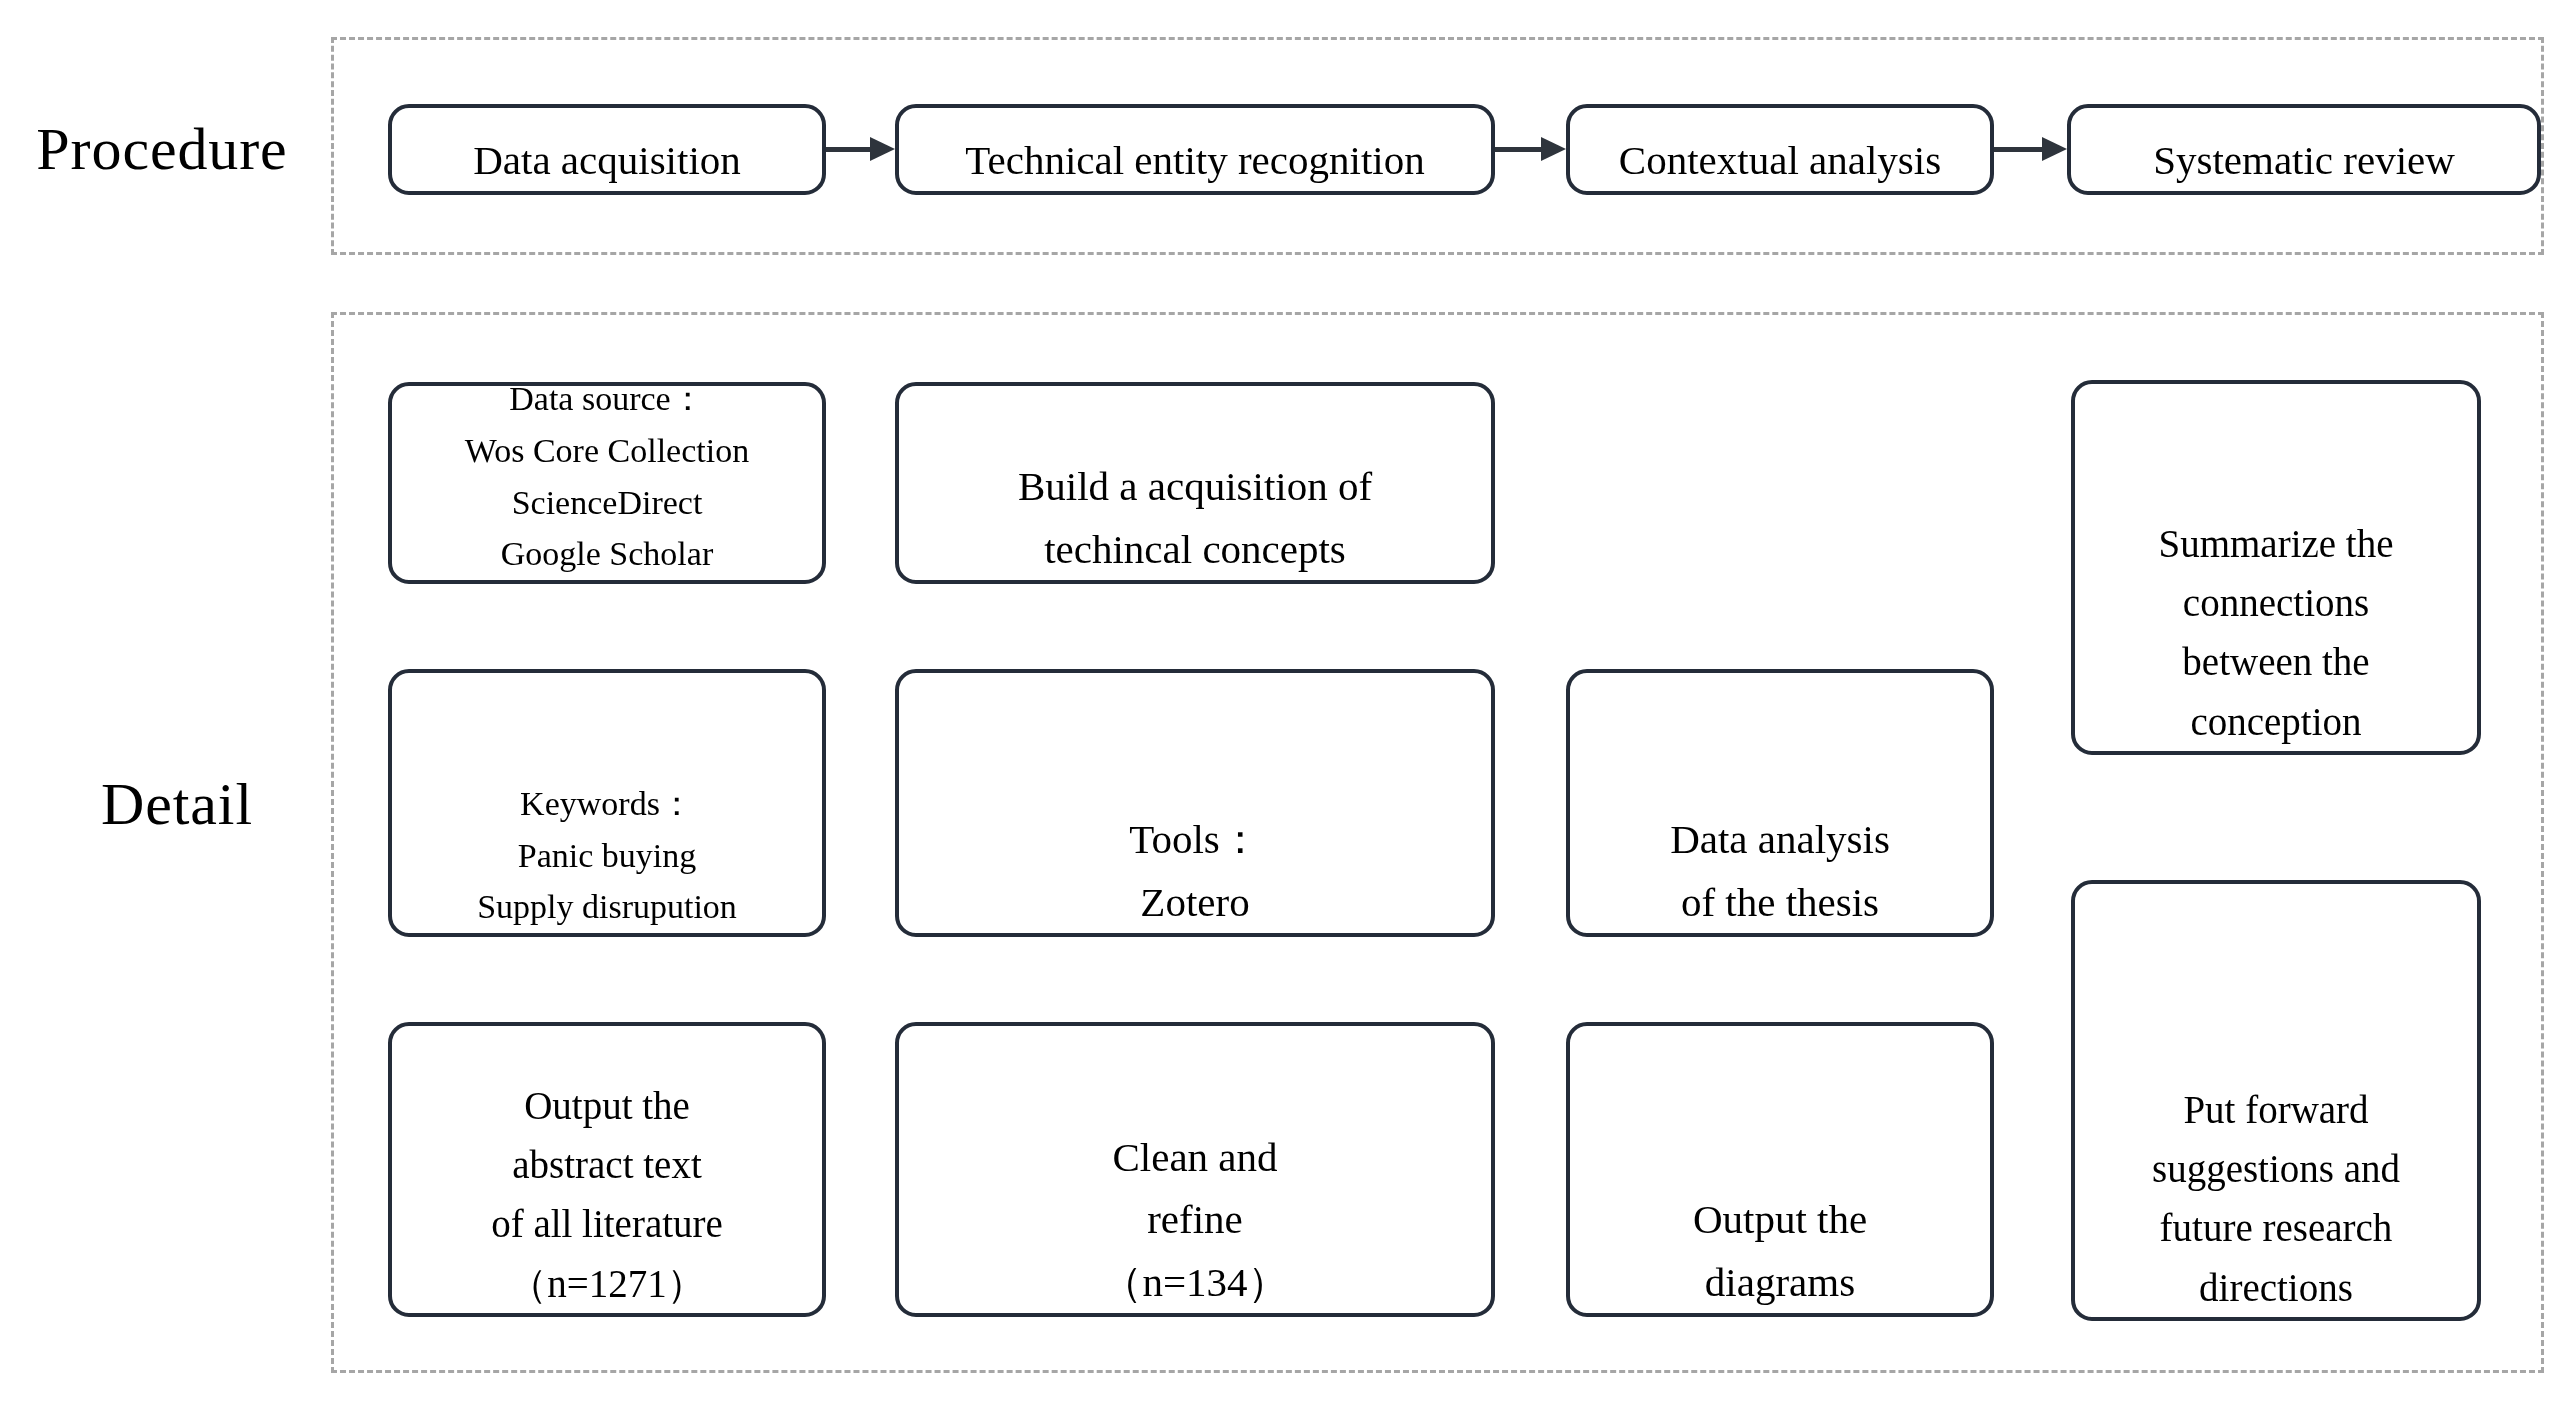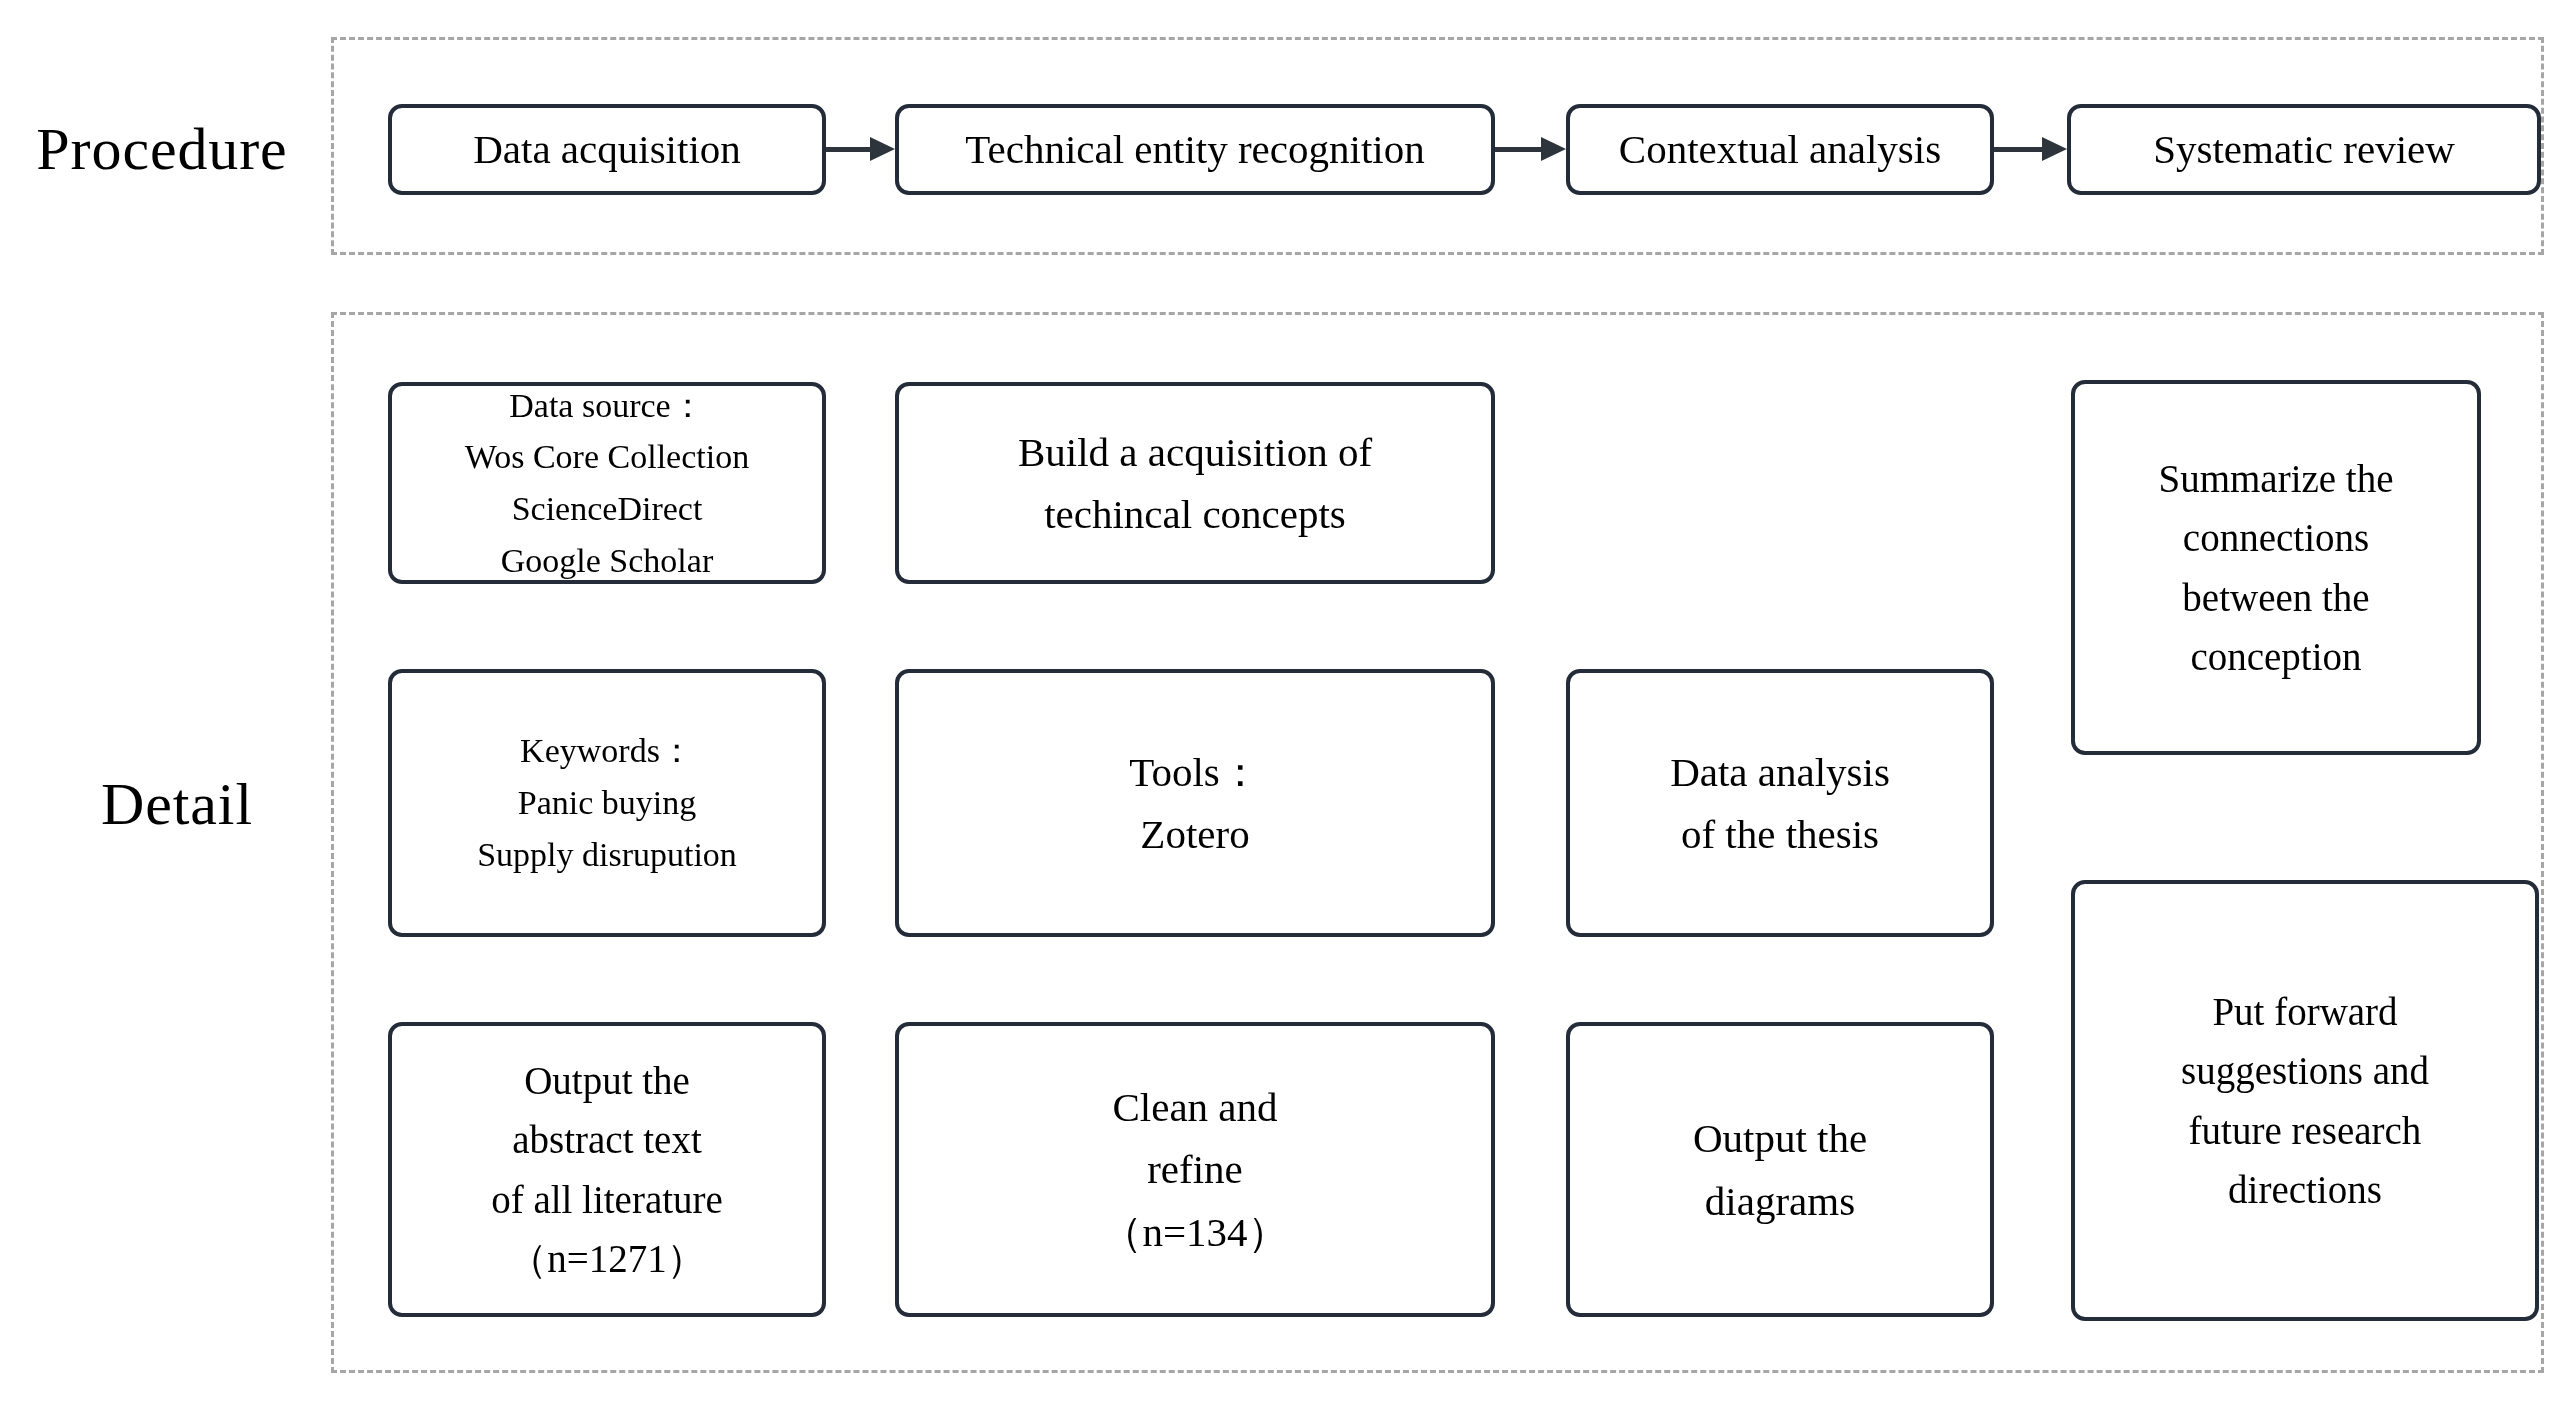--- a/index.html
+++ b/index.html
@@ -23,22 +23,22 @@
   }
   .dashed{
     position:absolute;box-sizing:border-box;
     border:3.5px dashed var(--dashed-border,#a6a6a6);
     background:transparent;
   }
   .box{
     position:absolute;box-sizing:border-box;
     background:#ffffff;
     border:4.4px solid var(--box-border,#242c39);
-    border-radius:14px;
-    display:flex;flex-direction:column;justify-content:center;align-items:center;
+    border-radius:21px;
+    display:flex;flex-direction:column;justify-content:flex-end;align-items:center;
     text-align:center;color:var(--text,#000);
   }
   .box .line{line-height:1.52;white-space:nowrap;}
   .step{font-size:41px;white-space:nowrap;}
   .arrow{position:absolute;height:25px;}
   .arrow-line{
     position:absolute;left:0;right:19.5px;top:9.8px;height:5.3px;
     background:var(--arrow,#2e343c);display:block;
   }
   .arrow-head{
@@ -139,21 +139,21 @@
     <div class="line">diagrams</div>
   </div>
 
   <div class="box" style="left:2071px;top:380px;width:410px;height:375px;font-size:39px;">
     <div class="line">Summarize the</div>
     <div class="line">connections</div>
     <div class="line">between the</div>
     <div class="line">conception</div>
   </div>
 
-  <div class="box" style="left:2071px;top:880px;width:468px;height:441px;font-size:39px;">
+  <div class="box" style="left:2071px;top:880px;width:410px;height:441px;font-size:39px;">
     <div class="line">Put forward</div>
     <div class="line">suggestions and</div>
     <div class="line">future research</div>
     <div class="line">directions</div>
   </div>
 
 </div>
 
 
 </body></html>

